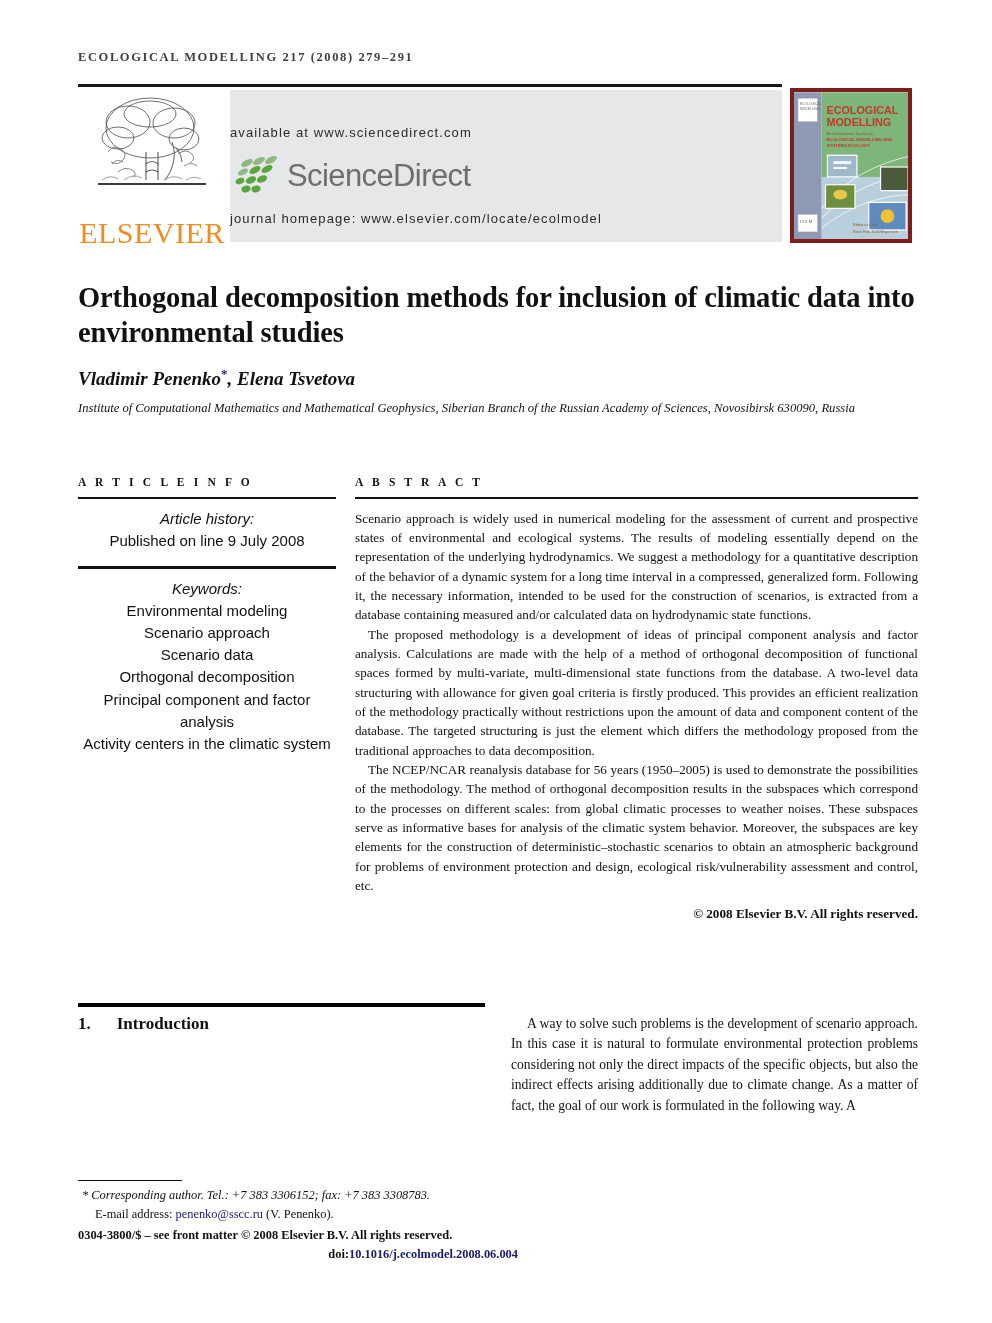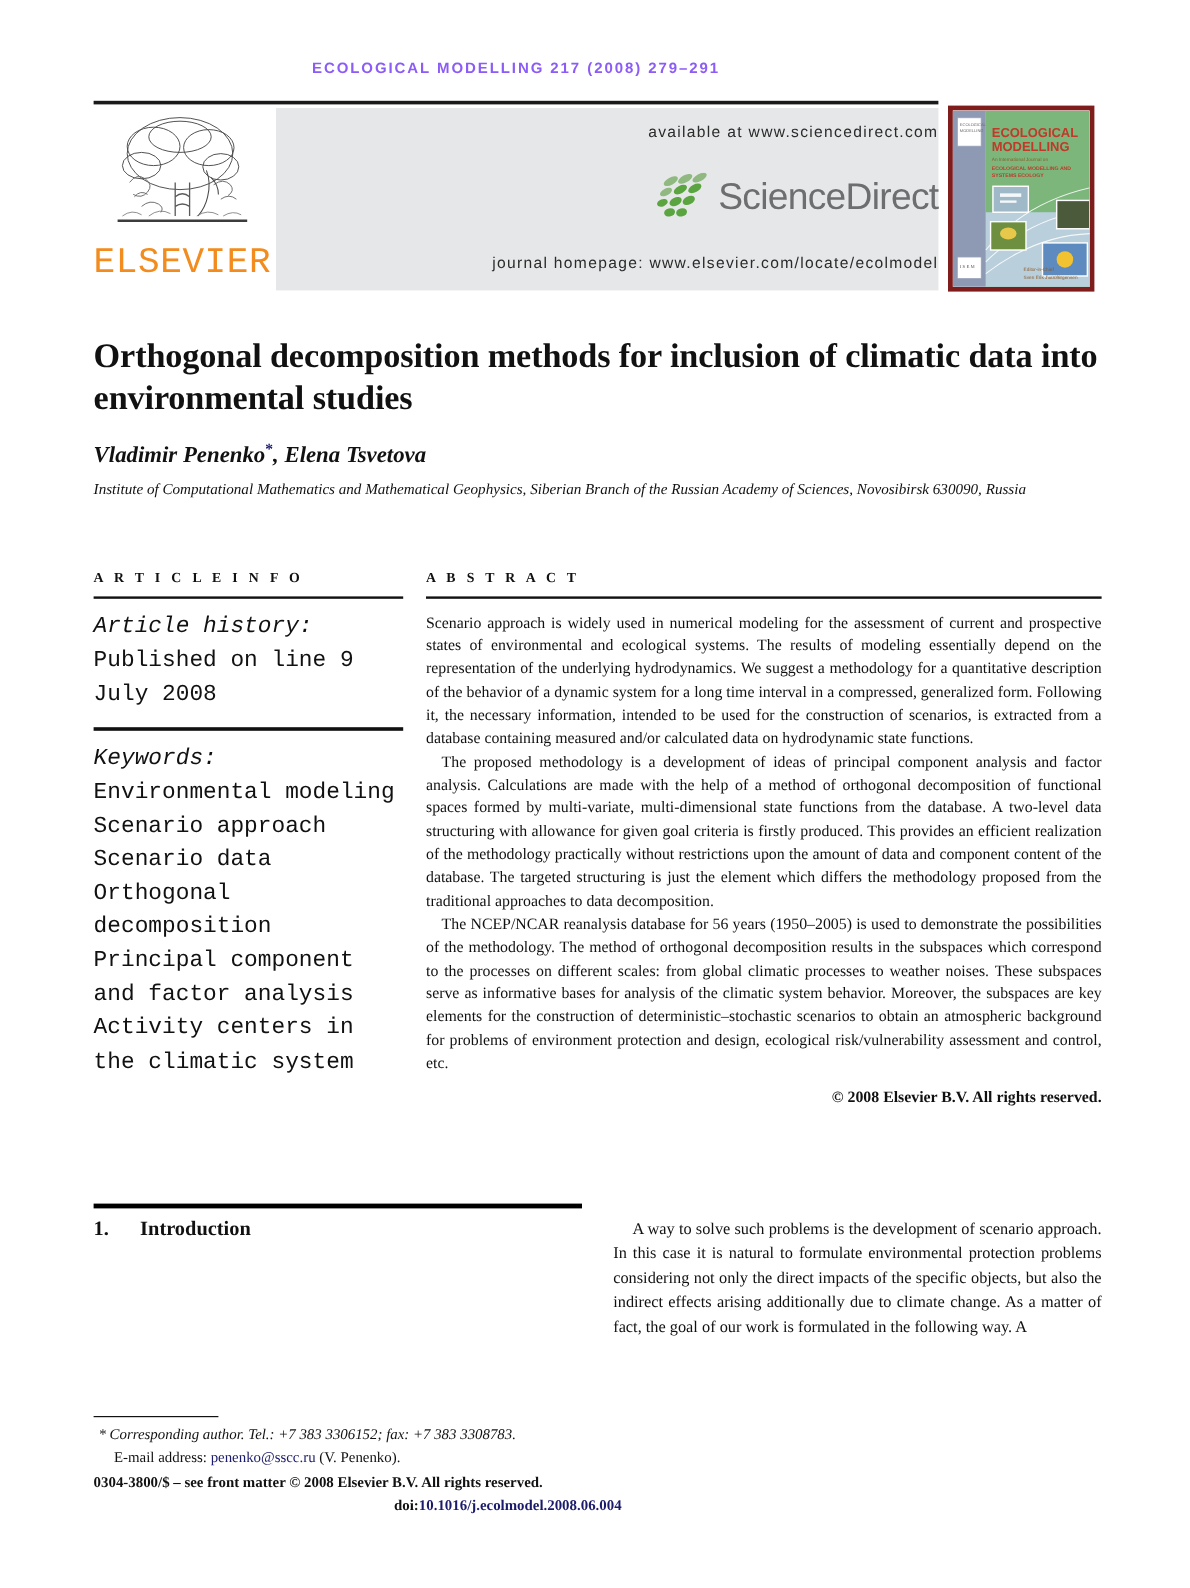--- a/index.html
+++ b/index.html
@@ -10,54 +10,54 @@
     font-family: "Liberation Serif", "DejaVu Serif", serif;
     color: #111;
     position: relative;
     overflow: hidden;
   }
   .page { position:absolute; left:0; top:0; width:992px; height:1323px; }
 
   
   .runhead {
     position:absolute; left:78px; top:50px; width:704px;
-    text-align:center;
-    font-family:Liberation Sans, sans-serif;
+    text-align:left;
+    font-family:Liberation Serif, serif;
     font-size:12.5px; font-weight:700;
     letter-spacing:1.6px;
     font-variant: small-caps;
-    color:#8b5cf6;
+    color:#404040;
   }
 
   
   .top-rule {
     position:absolute; left:78px; top:84px; width:704px; height:3px;
     background:#1a1a1a;
   }
 
   
   .masthead { position:absolute; left:78px; top:90px; width:834px; height:152px; }
 
   .elsevier-box {
     position:absolute; left:0; top:0; width:148px; height:152px;
     background:#ffffff;
     display:flex; flex-direction:column; align-items:center; justify-content:flex-start;
   }
   .tree-wrap { width:128px; height:112px; margin-top:2px; }
   .elsevier-word {
-    font-family:Liberation Mono, monospace;
+    font-family:Liberation Serif, serif;
     font-size:30px; letter-spacing:0.5px; color:#F28C1E;
-    line-height:1; margin-top:1px; font-weight:400;
+    line-height:1; margin-top:14px; font-weight:400;
   }
 
   .sd-band {
     position:absolute; left:152px; top:0; width:552px; height:152px;
     background:#e6e7e8;
-    display:flex; flex-direction:column; align-items:flex-end; justify-content:space-between;
-    padding:12px 0 16px 0;
+    display:flex; flex-direction:column; align-items:flex-start; justify-content:space-between;
+    padding:35px 0 16px 0;
   }
   .sd-avail {
     font-family:"Liberation Sans", sans-serif;
     font-size:13px; color:#2b2b2b; letter-spacing:1.1px;
   }
   .sd-logo { display:flex; align-items:center; gap:5px; }
   .sd-logo-text {
     font-family:"Liberation Sans", sans-serif;
     font-size:31px; color:#6d6e70; letter-spacing:-0.6px;
   }
@@ -95,22 +95,22 @@
     font-family:"Liberation Serif", serif;
     font-size:11.5px; font-weight:700; letter-spacing:3.2px;
     color:#111;
   }
   .info-col { position:absolute; left:78px; top:476px; width:258px; }
   .abs-col  { position:absolute; left:355px; top:476px; width:563px; }
 
   .rule-thin { height:1.6px; background:#111; margin-top:9px; }
 
   .info-block {
-    font-family:Liberation Mono, monospace;
-    font-size:19px; line-height:1.48; color:#111;
+    font-family:Liberation Sans, sans-serif;
+    font-size:15px; line-height:1.48; color:#111;text-align:center;
   }
   .info-block .lbl { font-style:italic; }
   .kw-sep { margin:14px 0 0 0; height:2.6px; background:#111; }
 
   .abs-body {
     font-family:"Liberation Serif", serif;
     font-size:13.2px; line-height:1.465; color:#111;
     text-align:justify; margin-top:10px;
   }
   .abs-body p { margin:0; text-indent:13px; }

